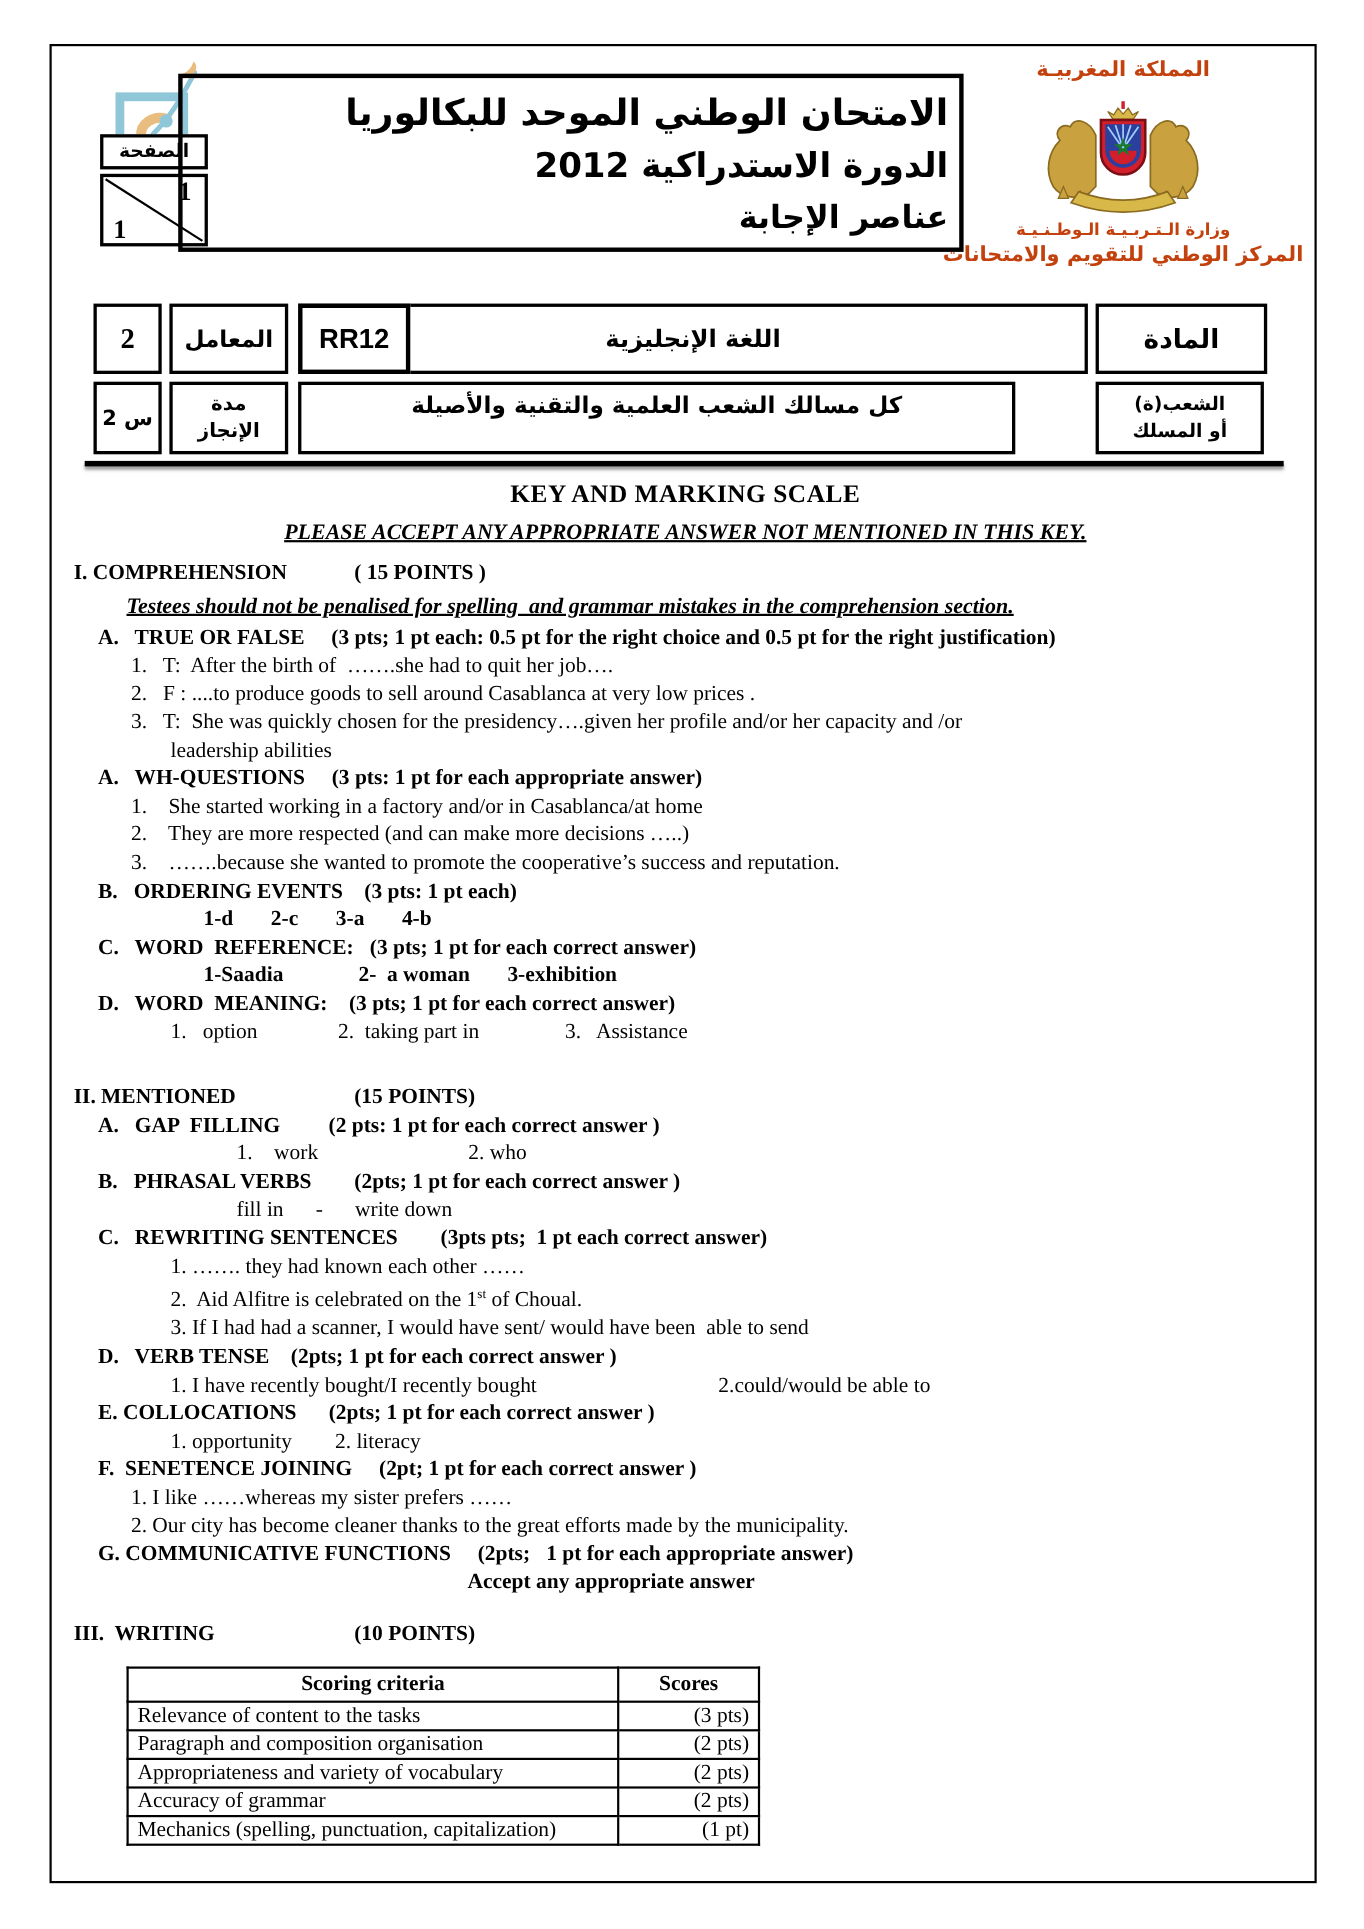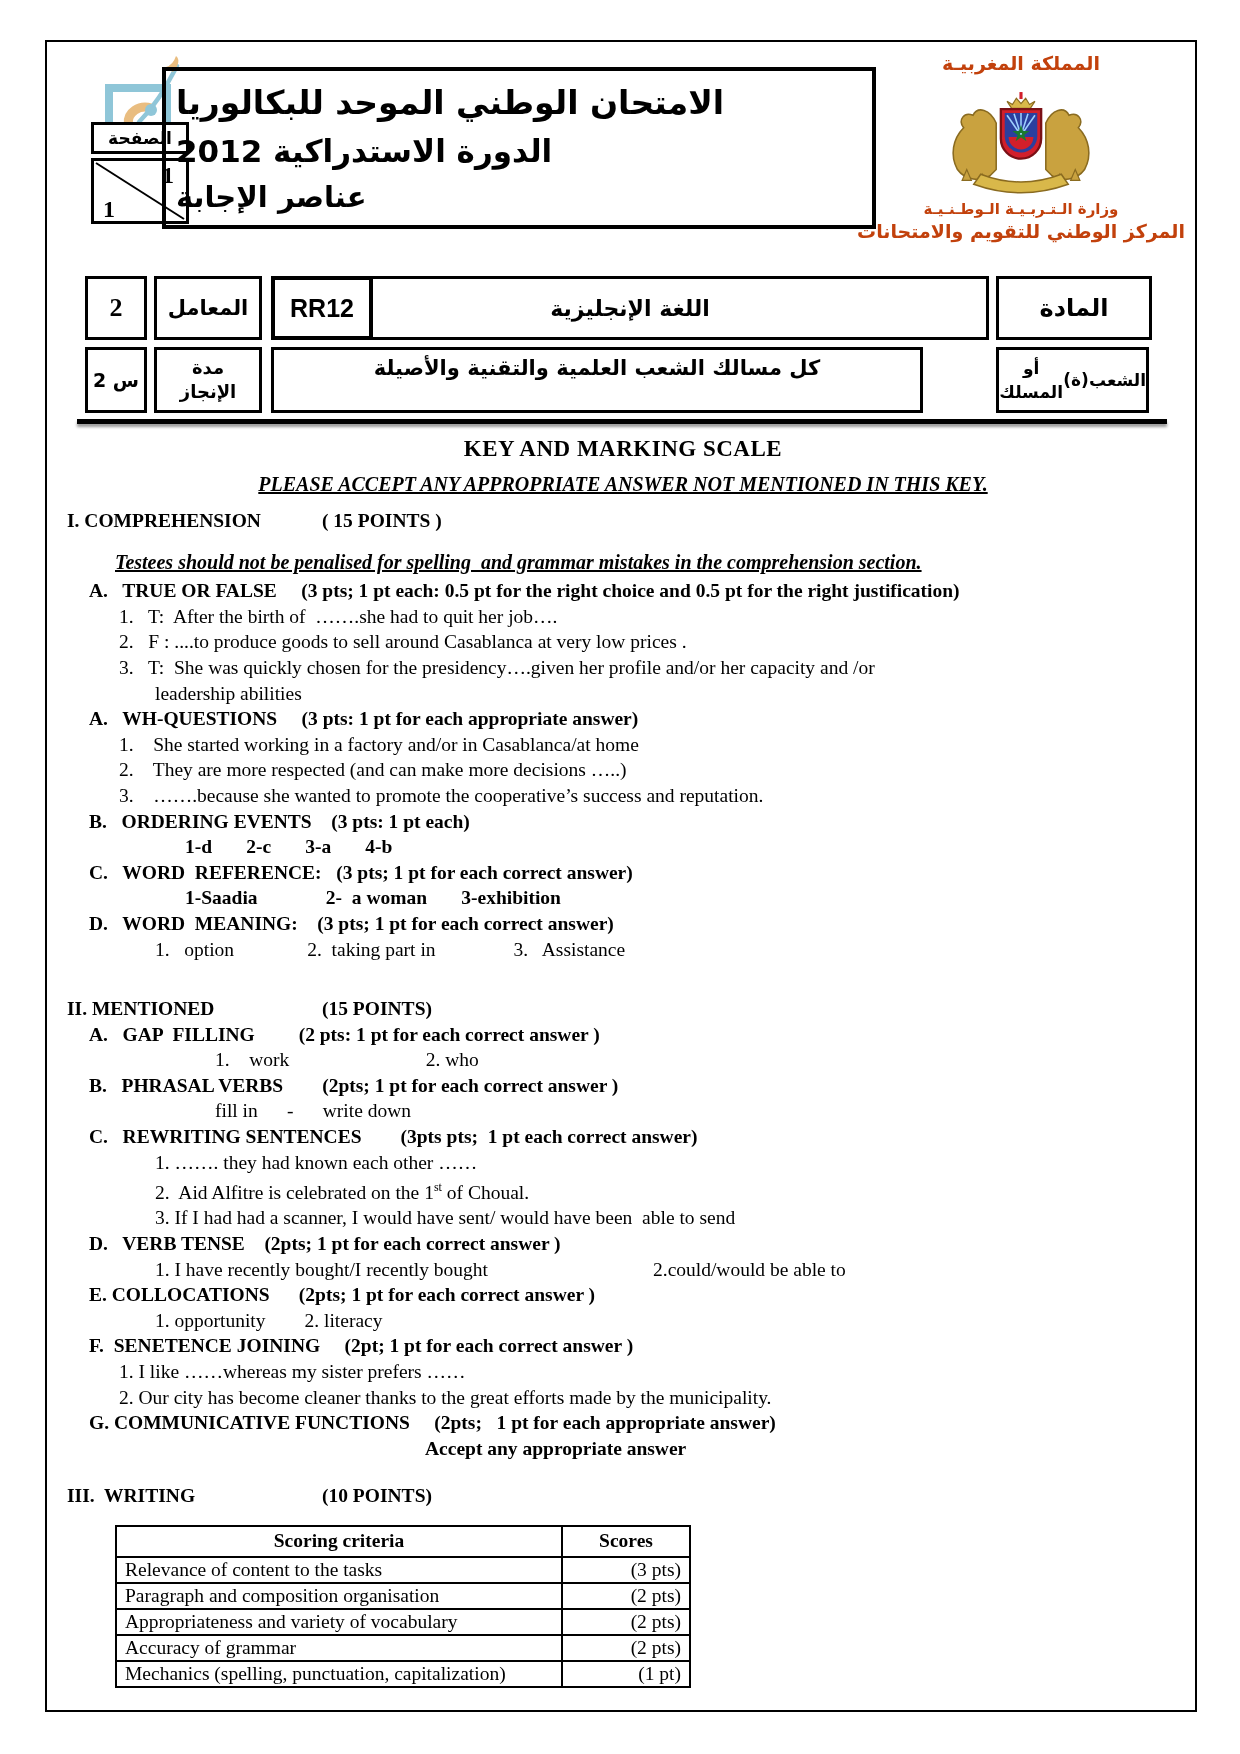--- a/index.html
+++ b/index.html
@@ -11,21 +11,21 @@
   
   .logo { position:absolute; left:52px; top:14px; width:96px; height:104px; }
   .pagebox { position:absolute; left:44px; top:80px; width:98px; text-align:center; font-family:"DejaVu Sans",sans-serif; }
   .pagebox .lbl { border:3px solid #000; font-weight:bold; font-size:17px; padding:3px 0; background:#fff; }
   .pagebox .num { border:3px solid #000; height:66px; margin-top:4px; position:relative; background:#fff; }
   .pagebox .num svg { position:absolute; inset:0; width:100%; height:100%; }
   .pagebox .n1 { position:absolute; right:12px; top:1px; font-size:24px; font-weight:bold; font-family:"Liberation Serif",serif; }
   .pagebox .n2 { position:absolute; left:9px; bottom:-2px; font-size:24px; font-weight:bold; font-family:"Liberation Serif",serif; }
 
   .titlebox { position:absolute; left:115px; top:25px; width:714px; height:162px; border:4px solid #000;
-              display:flex; flex-direction:column; justify-content:space-around; align-items:flex-end;
+              display:flex; flex-direction:column; justify-content:space-around; align-items:flex-start;
               direction:rtl; font-family:"DejaVu Sans",sans-serif; font-weight:bold; padding:6px 10px; }
   .titlebox .t1 { font-size:33px; }
   .titlebox .t2 { font-size:31px; }
   .titlebox .t3 { font-size:29px; }
 
   .gov { position:absolute; right:10px; top:10px; width:328px; text-align:center;
          font-family:"DejaVu Sans",sans-serif; color:#c2410c; direction:rtl; }
   .gov .kingdom  { font-size:19px; font-weight:bold; }
   .gov .coat     { width:178px; height:124px; margin:1px auto 0; display:block; }
   .gov .ministry { font-size:15px; font-weight:bold; margin-top:1px; }
@@ -35,42 +35,42 @@
   .info { position:absolute; top:234px; left:38px; width:1074px; height:140px; font-family:"DejaVu Sans",sans-serif; }
   .cell { position:absolute; border:3px solid #000; display:flex; align-items:center; justify-content:center;
           font-weight:bold; background:#fff; text-align:center; }
   .c-coefv { left:0;   top:0;  width:62px;  height:64px; font-family:"Liberation Serif",serif; font-size:26px; }
   .c-coefl { left:69px;  top:0;  width:108px; height:64px; font-size:21px; direction:rtl; }
   .c-wide1 { left:186px; top:0;  width:718px; height:64px;padding-left:20px; }
   .c-subjl { left:911px; top:0;  width:156px; height:64px; font-size:24px; direction:rtl; }
   .c-durv  { left:0;   top:71px; width:62px;  height:66px; font-size:19px; }
   .c-durl  { left:69px;  top:71px; width:108px; height:66px; font-size:18px; direction:rtl; flex-direction:column; line-height:24px; }
   .c-wide2 { left:186px; top:71px; width:652px; height:66px; font-size:21px; direction:rtl; align-items:flex-start; padding-top:6px; }
-  .c-strml { left:911px; top:71px; width:153px; height:66px; font-size:17px; direction:rtl; line-height:24px; }
+  .c-strml { left:911px; top:71px; width:153px; height:66px; font-size:17px; direction:rtl; flex-direction:column; line-height:24px; }
   .rrbox { position:absolute; left:-3px; top:-3px; bottom:-3px; width:102px; border:4px solid #000;
            display:flex; align-items:center; justify-content:center;
            font-family:"Liberation Sans","DejaVu Sans",sans-serif; font-weight:bold; font-size:25px; background:#fff; }
   .subjname { position:absolute; inset:0; display:flex; align-items:center; justify-content:center;
               font-size:22px; font-weight:bold; direction:rtl; }
 
   .divider { position:absolute; top:377px; left:30px; width:1090px; height:5px; background:#000;
              box-shadow:0 3px 3px #9a9a9a; }
 
   
   .content { position:absolute; top:394px; left:20px; width:1112px; }
   .doc-title { text-align:center; font-weight:bold; font-size:23px; letter-spacing:0.5px; }
   .notice { text-align:center; font-weight:bold; font-style:italic; text-decoration:underline;
             font-size:20px; margin-top:11px; }
   #blocks { margin-top:12px; }
   .ln { font-size:19.5px; line-height:25.6px; white-space:pre-wrap; }
   .h1 { font-weight:bold; margin-top:2px; }
   .h1 .lab { display:inline-block; min-width:255px; }
   .sub { font-weight:bold; margin-left:22px; }
   .note { font-weight:bold; font-style:italic; text-decoration:underline; margin-left:48px;
-          margin-top:16px; margin-bottom:3px; font-size:20px; }
+          margin-top:5px; margin-bottom:3px; font-size:20px; }
   .bold { font-weight:bold; }
   .lv2 { margin-left:52px; }
   .lv3 { margin-left:88px; }
   .lv4 { margin-left:118px; }
   .lv5 { margin-left:148px; }
   .accept { font-weight:bold; margin-left:358px; }
   .gap { height:32px; }
   .gap-sm { height:20px; }
   .pairL { display:inline-block; min-width:498px; }
   sup { font-size:12px; }

